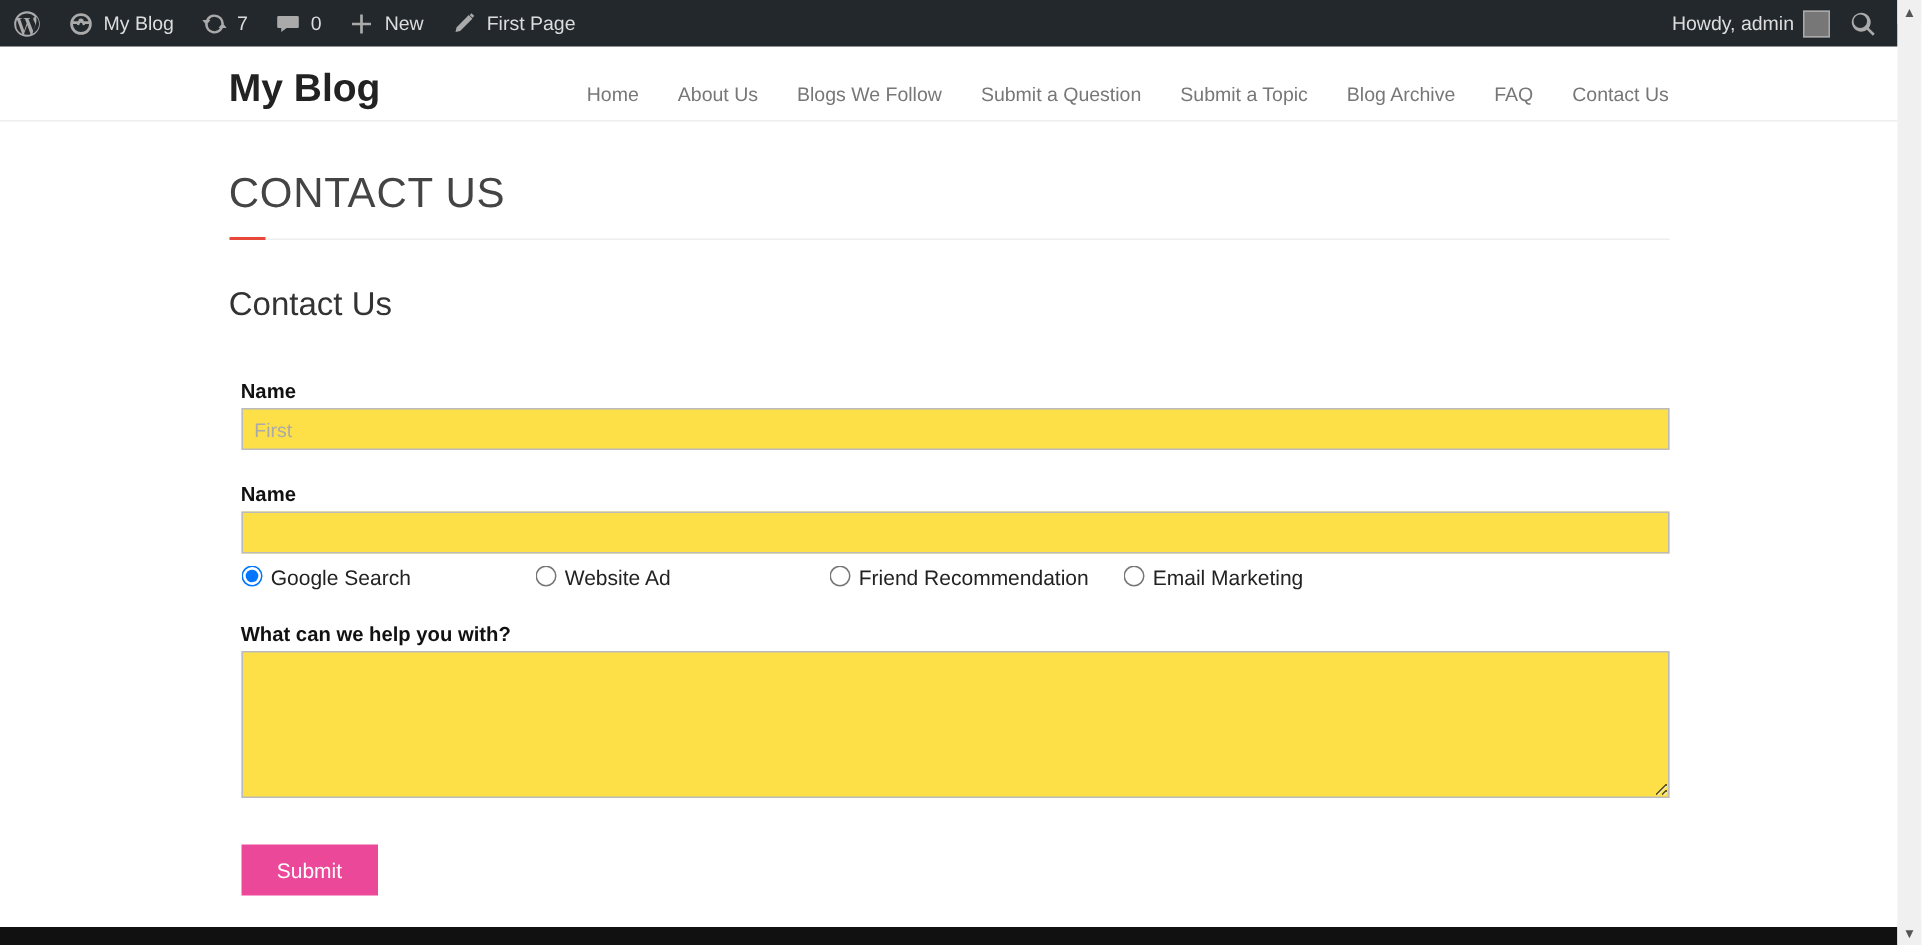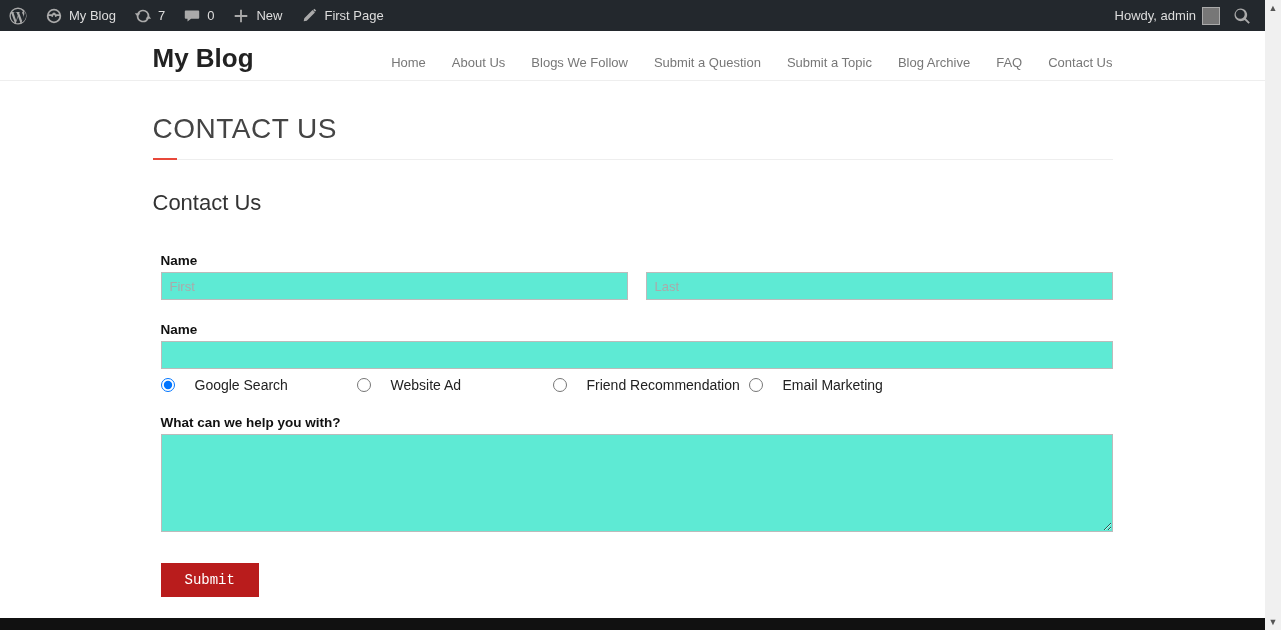--- a/index.html
+++ b/index.html
@@ -69,34 +69,34 @@
     content: ""; position: absolute; left: 0; bottom: -1px; width: 24px; height: 2px;
     background: #e8483a;
   }
   .form-title { font-size: 22px; font-weight: 400; color: #333; margin-top: 30px; }
 
   .form-wrap { padding: 0 0 0 8px; margin-top: 37px; }
   .field-label { font-weight: 700; color: #111; font-size: 13.5px; margin-top: 22px; margin-bottom: 4px; }
   .row { display: flex; gap: 18px; }
   .col { flex: 1 1 0; }
   input[type=text], textarea {
-    width: 100%; border: 1px solid #bbb; background: #5eead4;
+    width: 100%; border: 1px solid #bbb; background: #fde047;
     padding: 5px 8px; font-size: 13px; color: #555;
   }
   input[type=text] { height: 28px; }
   textarea { height: 98px; resize: both; }
   ::placeholder { color: #aaa; }
 
   .radio-row { display: flex; gap: 0; margin-top: 8px; }
-  .radio-item { display: flex; align-items: center; gap: 20px; font-size: 14px; color: #222; width: 196px; }
+  .radio-item { display: flex; align-items: flex-start; gap: 6px; font-size: 14px; color: #222; width: 196px; }
   .radio-item input { width: 14px; height: 14px; }
 
   .submit-btn {
-    margin-top: 28px; background: #b91c1c; color: #fff;
-    border: none; padding: 9px 24px; font-size: 14px; cursor: pointer; font-family: Liberation Mono, monospace;
+    margin-top: 28px; background: #ec4899; color: #fff;
+    border: none; padding: 9px 24px; font-size: 14px; cursor: pointer;
   }
 
   .footer-bar {
     position: absolute; left: 0; bottom: 0; width: 1265px; height: 12px;
     background: #111;
   }
 </style>
 </head>
 <body>
 
@@ -183,21 +183,20 @@
 
 <div class="page">
   <div class="container">
     <h1 class="page-title">CONTACT US</h1>
     <h2 class="form-title">Contact Us</h2>
 
     <div class="form-wrap">
       <div class="field-label">Name</div>
       <div class="row">
         <div class="col"><input type="text" placeholder="First" style=""></div>
-        <div class="col"><input type="text" placeholder="Last" style=""></div>
       </div>
 
       <div class="row">
         <div class="col">
           <div class="field-label">Name</div>
           <input type="text" style="">
         </div>
       </div>
 
       <div class="radio-row">

